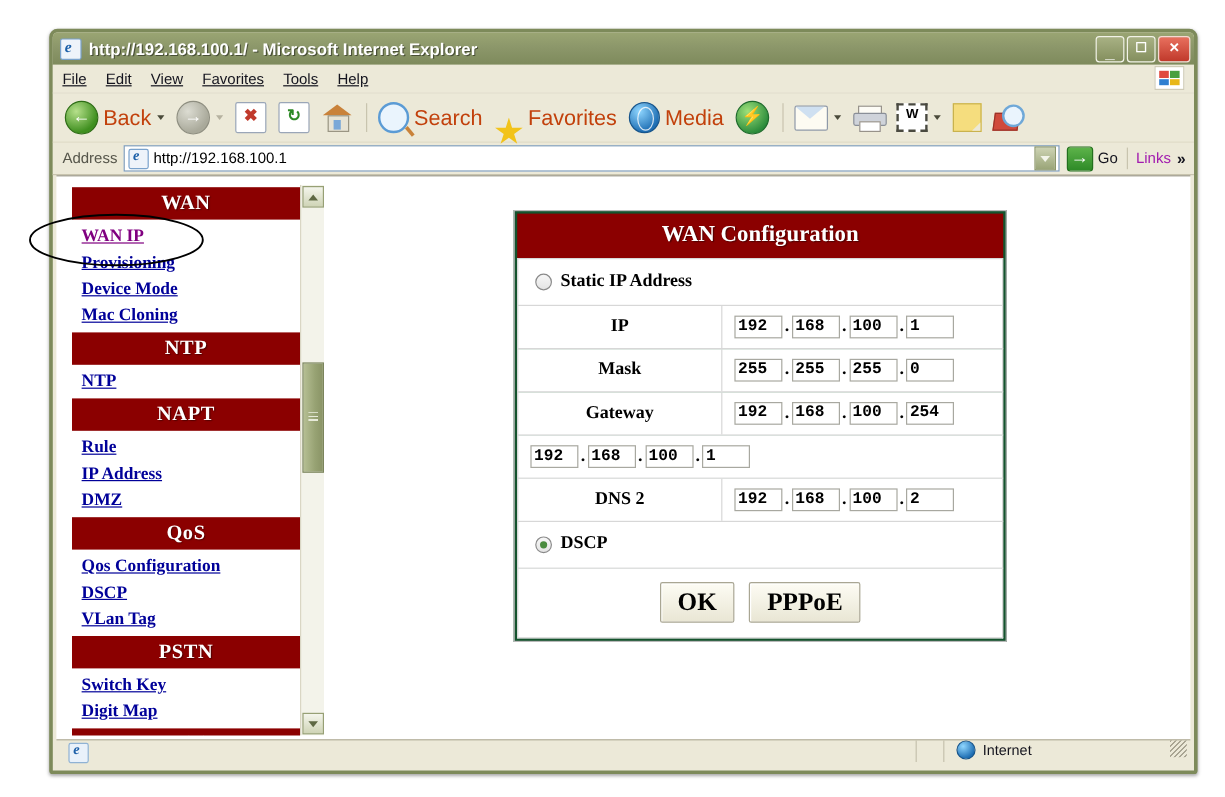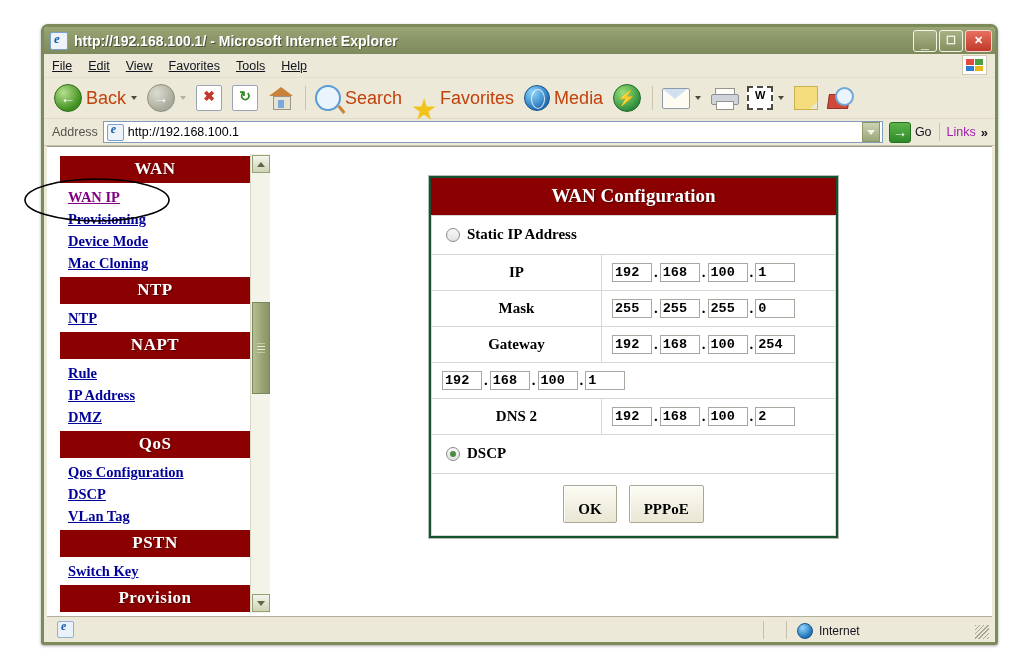--- a/index.html
+++ b/index.html
@@ -170,27 +170,27 @@
     background:#4a8c3f;}
   .opt-lab{font-family:"Liberation Serif",serif;font-weight:bold;font-size:15px;color:#000;}
   .octet{width:40px;height:19px;border:1px solid #a8a8a0;background:#fff;
     font-family:"Liberation Mono",monospace;font-weight:bold;font-size:13.5px;color:#000;
     padding:0 2px;box-sizing:border-box;text-align:left;line-height:17px;}
   .octet.wide{width:40px;}
   .dot{font-family:"Liberation Serif",serif;font-weight:bold;font-size:15px;margin:0 2px;
     align-self:flex-end;padding-bottom:1px;}
   .btnrow{border:1px solid #d7d7d7;border-top:none;background:#fff;display:flex;
     align-items:center;justify-content:center;gap:12px;padding:11px 0 12px;}
-  .btn{font-family:"Liberation Serif",serif;font-weight:bold;font-size:15px;color:#000;
+  .btn{font-family:"Liberation Serif",serif;font-weight:bold;font-size:21px;color:#000;
     background:linear-gradient(180deg,#fdfcf4,#e9e6d4);border:1px solid #a9a693;
-    border-radius:2px;padding:15px 14px 4px;box-shadow:inset 1px 1px 0 #fff;}
+    border-radius:2px;padding:3px 14px 4px;box-shadow:inset 1px 1px 0 #fff;}
 
   
   .statusbar{position:absolute;left:3px;right:3px;bottom:3px;height:22px;background:#ece9d8;
-    border-top:1px solid #b3af9c;display:flex;align-items:flex-end;}
+    border-top:1px solid #b3af9c;display:flex;align-items:flex-start;}
   .sb-pane{height:20px;display:flex;align-items:center;padding:0 6px;}
   .sb-ie{width:15px;height:15px;background:#e9f1fa;border:1px solid #8fb2d4;position:relative;
     border-radius:2px;margin-left:4px;}
   .sb-ie:after{content:"e";position:absolute;left:3px;top:-3px;font-family:"Liberation Serif",serif;
     font-style:italic;font-weight:bold;font-size:12px;color:#1c5fa8;}
   .sb-grow{flex:1;}
   .sb-div{width:1px;height:18px;background:#c5c1ad;}
   .sb-zone{display:flex;align-items:center;width:178px;padding-left:10px;}
   .sb-globe{width:14px;height:14px;border-radius:50%;
     background:radial-gradient(circle at 33% 28%,#8fd6ff,#1f6fb4 72%);border:1px solid #17558c;margin-right:6px;}
@@ -351,20 +351,21 @@
             <div class="sect">NAPT</div>
             <div class="lnk">Rule</div>
             <div class="lnk">IP Address</div>
             <div class="lnk">DMZ</div>
             <div class="sect">QoS</div>
             <div class="lnk">Qos Configuration</div>
             <div class="lnk">DSCP</div>
             <div class="lnk">VLan Tag</div>
             <div class="sect">PSTN</div>
             <div class="lnk">Switch Key</div>
+            <div class="lnk">Digit Map</div>
             <div class="sect">Provision</div>
           </div>
         <div class="fsb">
           <div class="fsb-btn up">
               <b></b>
             </div>
           <div class="fsb-thumb">
               <span class="fsb-grip"></span>
             </div>
           <div class="fsb-btn down">

